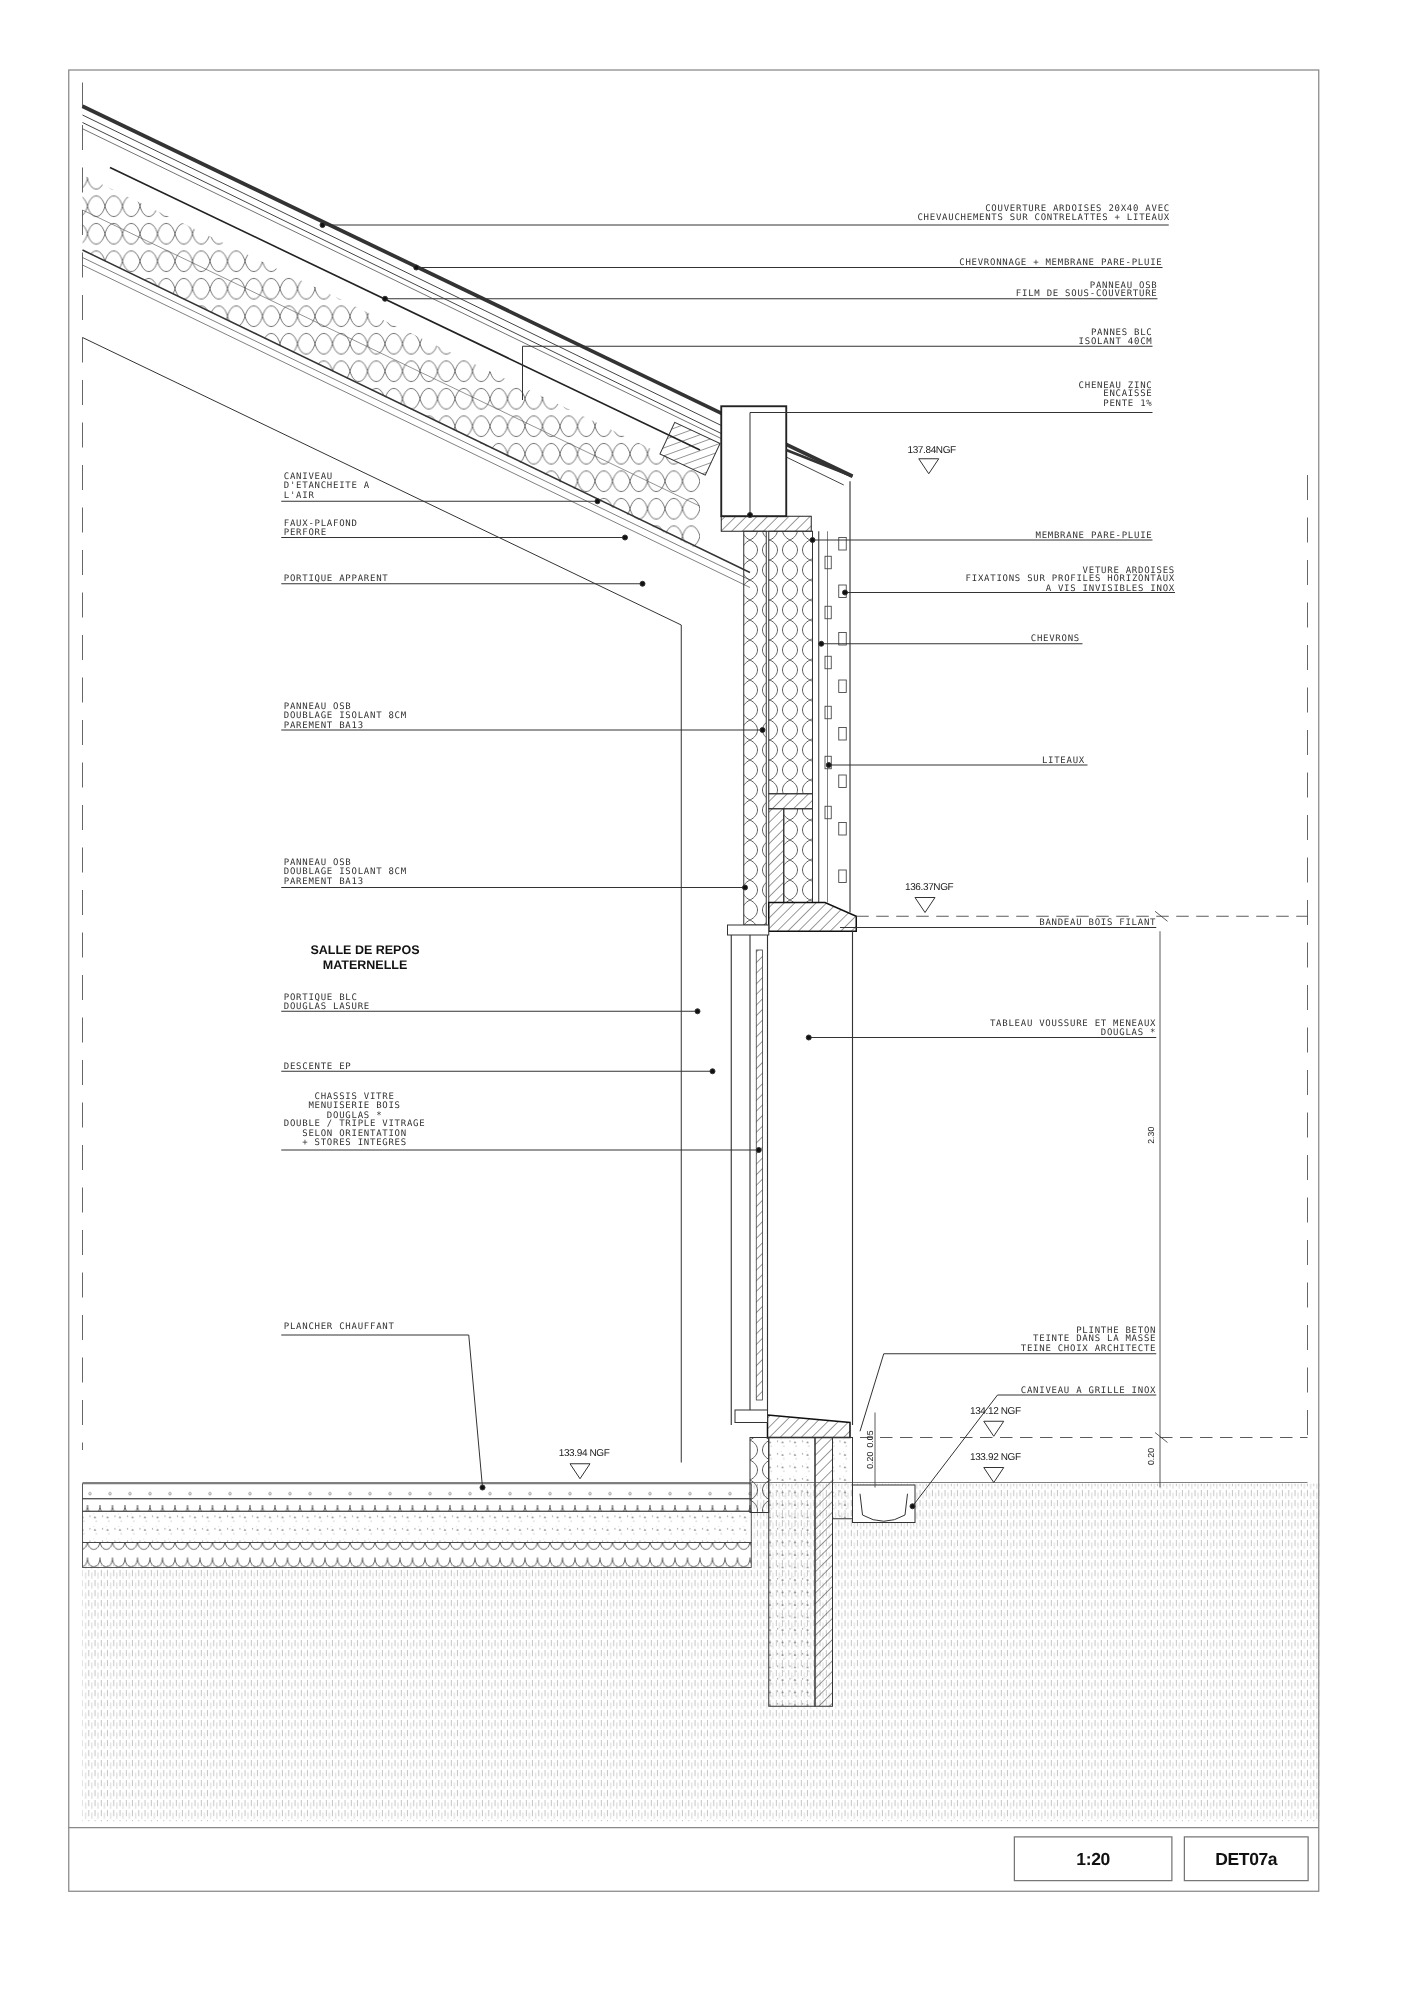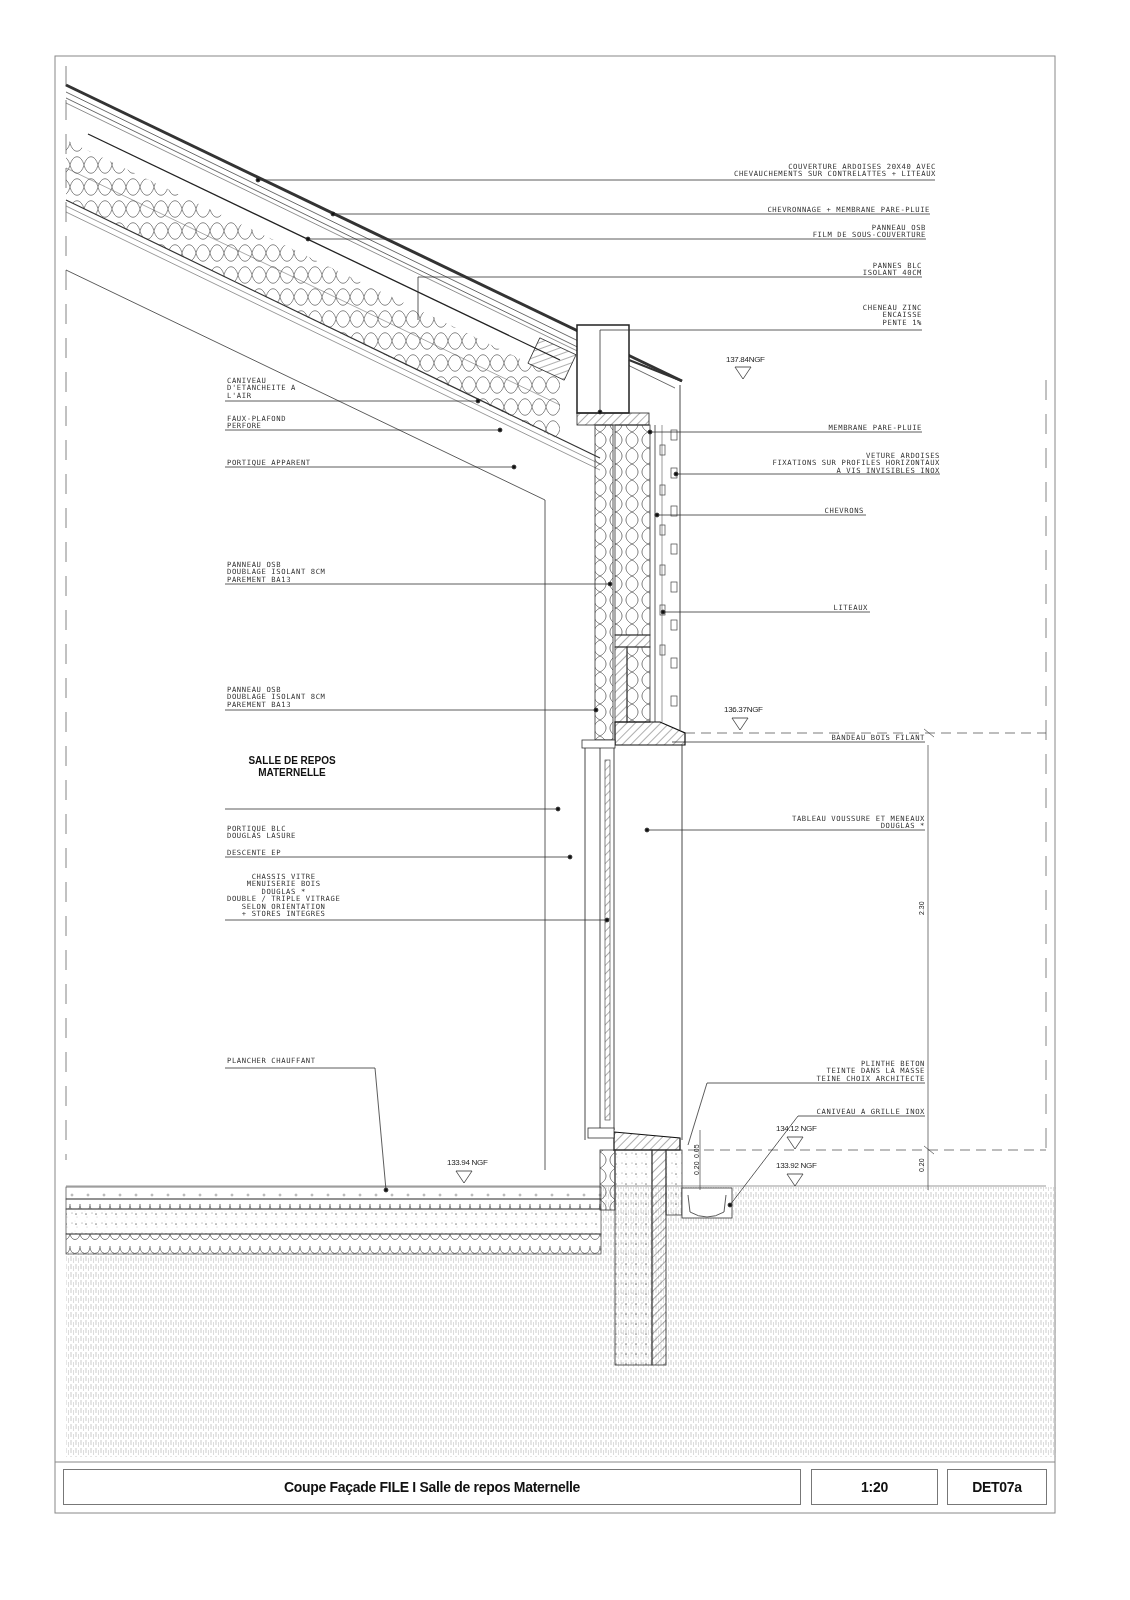--- a/index.html
+++ b/index.html
@@ -232,21 +232,21 @@
 L'AIR</div>
 <div class="lbl" style="left:227px;top:415px;">FAUX-PLAFOND
 PERFORE</div>
 <div class="lbl" style="left:227px;top:459px;">PORTIQUE APPARENT</div>
 <div class="lbl" style="left:227px;top:561px;">PANNEAU OSB
 DOUBLAGE ISOLANT 8CM
 PAREMENT BA13</div>
 <div class="lbl" style="left:227px;top:686px;">PANNEAU OSB
 DOUBLAGE ISOLANT 8CM
 PAREMENT BA13</div>
-<div class="lbl" style="left:227px;top:794px;margin-top:31px;">PORTIQUE BLC
+<div class="lbl" style="left:227px;top:794px;">PORTIQUE BLC
 DOUGLAS LASURE</div>
 <div class="lbl" style="left:227px;top:849px;">DESCENTE EP</div>
 <div class="lbl" style="left:227px;top:873px;text-align:center;">CHASSIS VITRE
 MENUISERIE BOIS
 DOUGLAS *
 DOUBLE / TRIPLE VITRAGE
 SELON ORIENTATION
 + STORES INTEGRES</div>
 <div class="lbl" style="left:227px;top:1057px;">PLANCHER CHAUFFANT</div>
 
@@ -259,17 +259,16 @@
 <div class="lvl" style="left:724px;top:705px;">136.37NGF</div>
 <div class="lvl" style="left:776px;top:1124px;">134.12 NGF</div>
 <div class="lvl" style="left:776px;top:1161px;">133.92 NGF</div>
 <div class="lvl" style="left:447px;top:1158px;">133.94 NGF</div>
 
 <div class="dim" style="left:918px;top:915px;">2.30</div>
 <div class="dim" style="left:918px;top:1172px;">0.20</div>
 <div class="dim" style="left:693px;top:1175px;">0.20</div>
 <div class="dim" style="left:693px;top:1158px;">0.05</div>
 
-<div class="tb" style="left:63px;top:1469px;width:738px;height:36px;">Coupe Façade FILE I Salle de repos Maternelle</div>
 <div class="tb" style="left:811px;top:1469px;width:127px;height:36px;">1:20</div>
 <div class="tb" style="left:947px;top:1469px;width:100px;height:36px;">DET07a</div>
 
 </div>
 
 </body></html>

